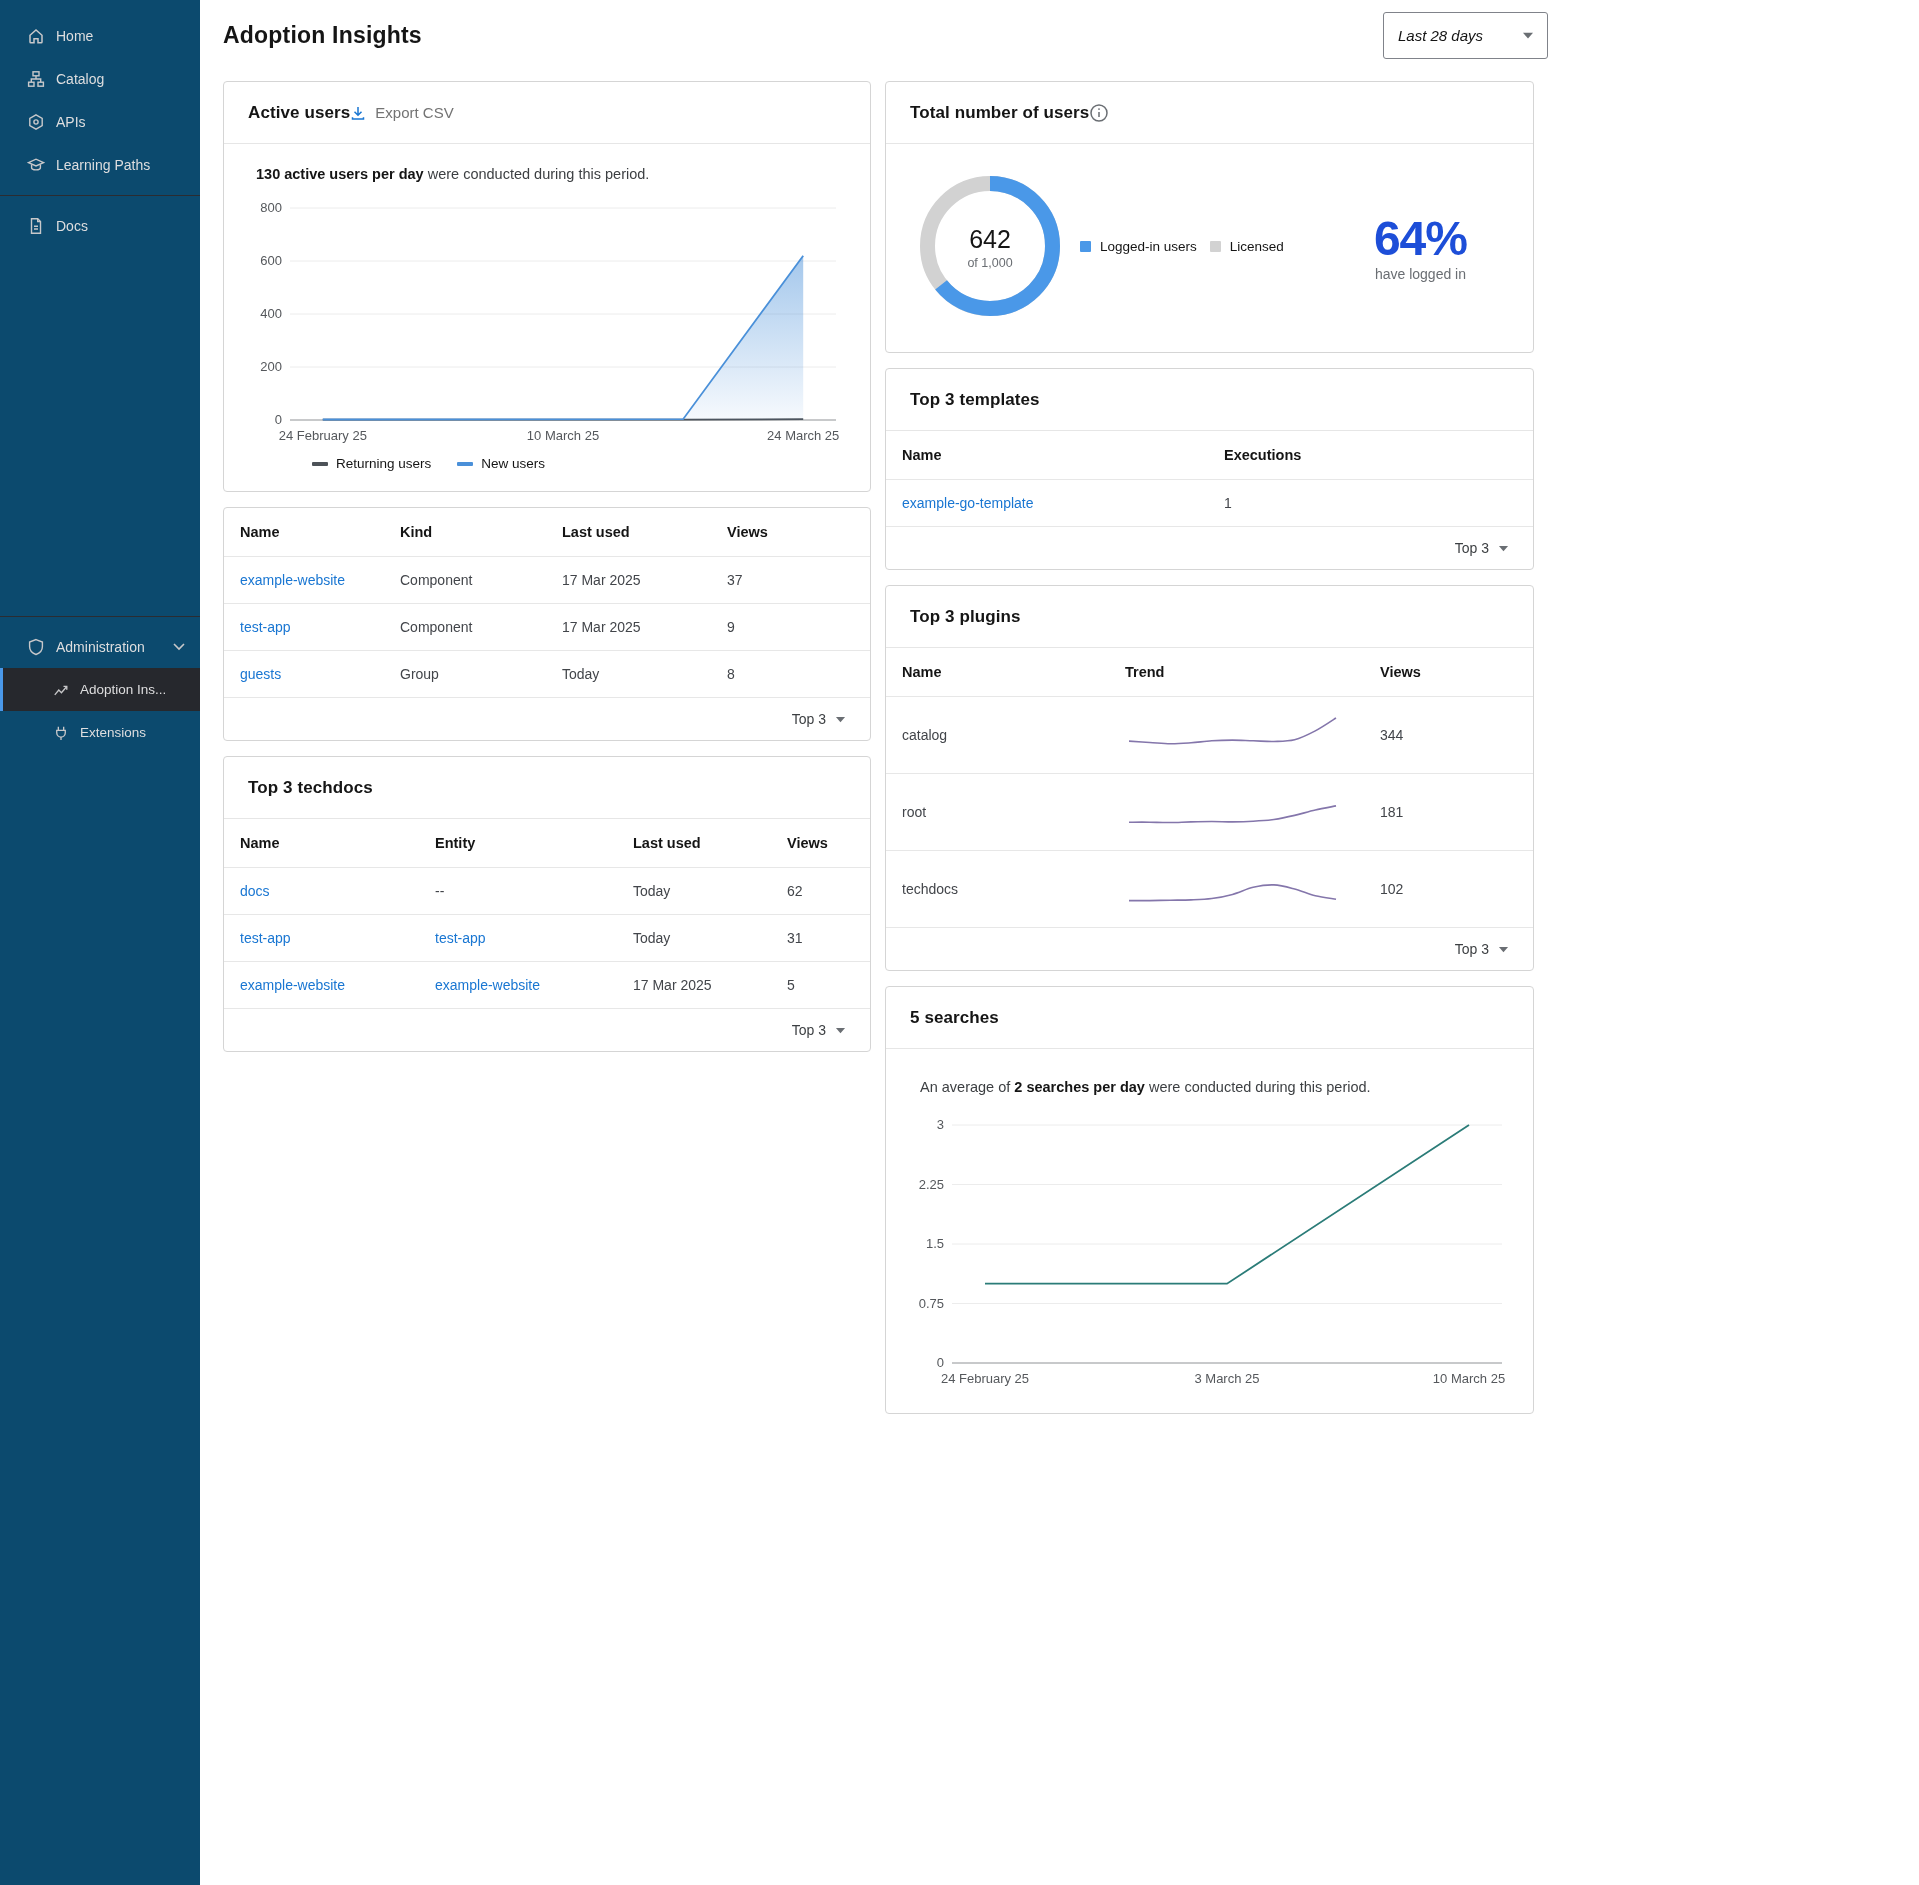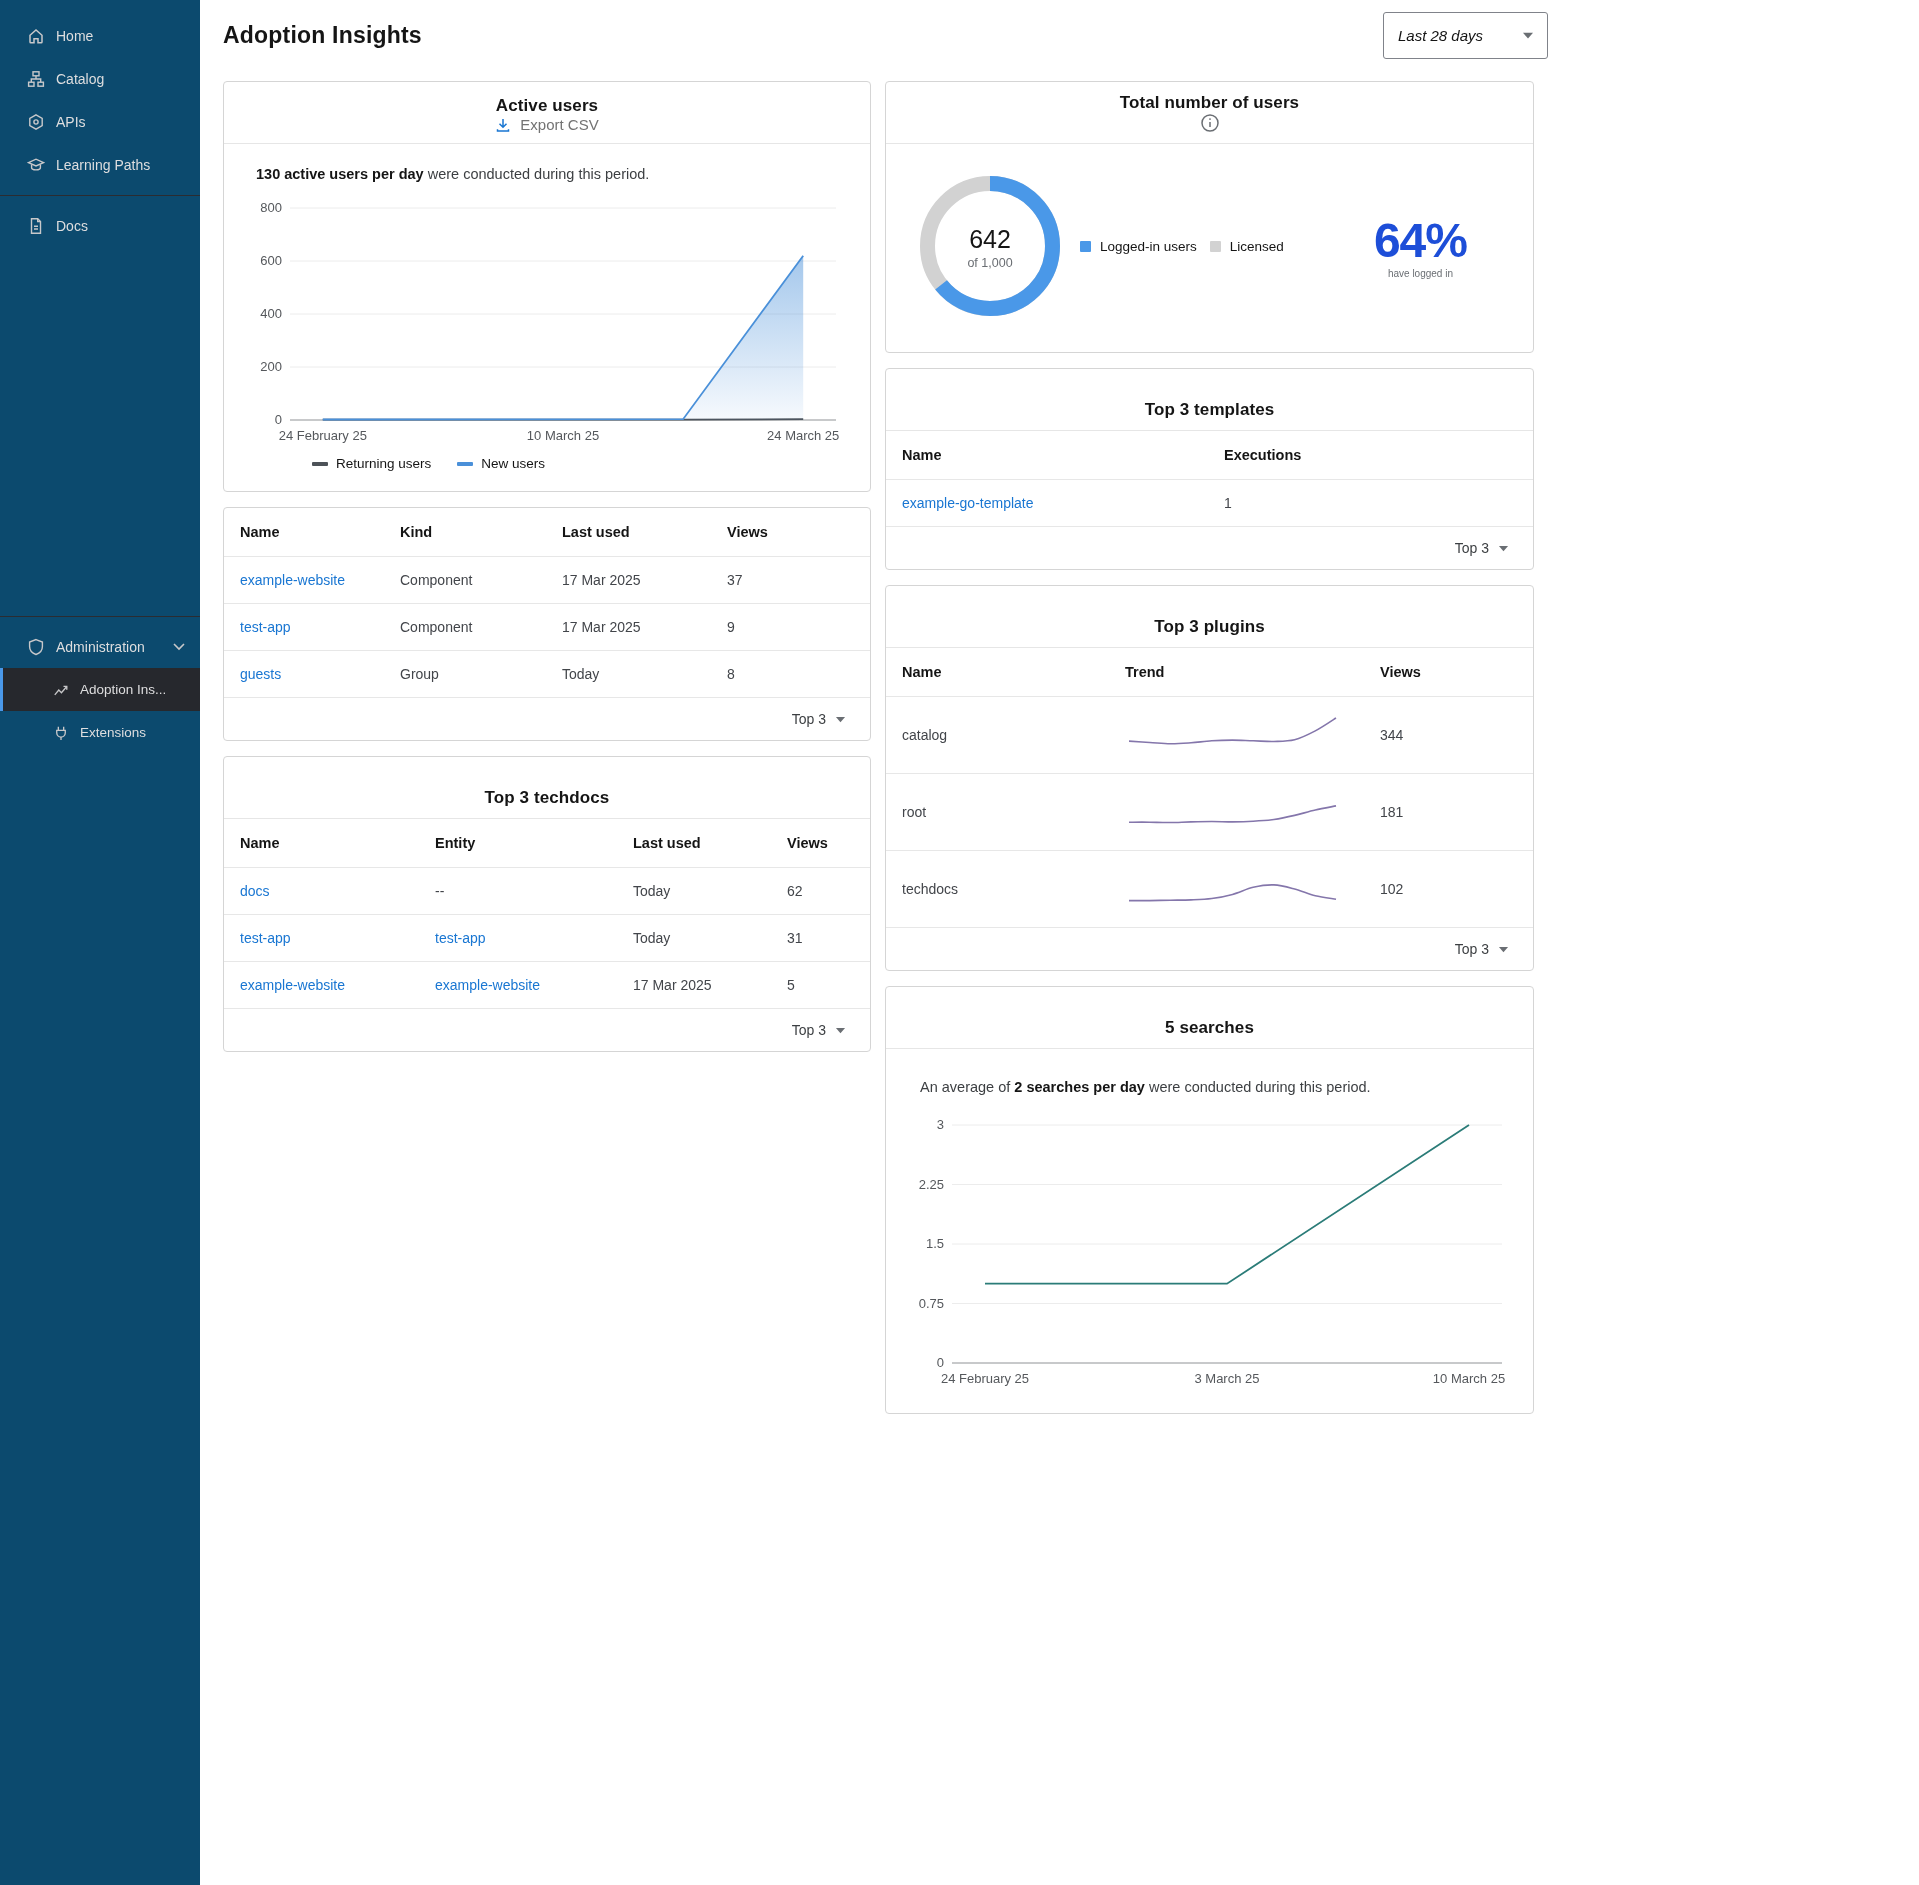--- a/index.html
+++ b/index.html
@@ -31,22 +31,22 @@
   .select { border:1px solid #80838a; border-radius:3px; background:#fff; display:flex; align-items:center;
             justify-content:space-between; gap:14px; cursor:pointer; color:#151515;font-style:italic; }
   .date-select { height:47px; min-width:165px; padding:0 13px 0 14px; font-size:15px; }
   .kind-select { height:45px; min-width:145px; padding:0 12px 0 14px; font-size:15px; color:#6a6e73; }
 
   .columns { display:flex; gap:14px; align-items:flex-start; }
   .col-left { width:648px; flex-shrink:0; }
   .col-right { width:649px; flex-shrink:0; }
 
   .card { background:#fff; border:1px solid #d5d5d5; border-radius:4px; margin-bottom:15px; }
-  .card-head { display:flex; align-items:center; justify-content:flex-end; padding:10px 24px;
-               min-height:62px; border-bottom:1px solid #e6e6e6;flex-direction:column; }
+  .card-head { display:flex; align-items:center; justify-content:flex-start; padding:10px 24px;
+               min-height:62px; border-bottom:1px solid #e6e6e6; }
   .card-head h2 { font-size:17px; font-weight:700; margin:0; letter-spacing:0.1px; }
   .card-head.tall { min-height:76px; }
 
   .export-link { display:flex; align-items:center; gap:9px; color:#737373; font-size:15px; text-decoration:none; cursor:pointer; }
   .info-btn { display:flex; color:#6a6e73; cursor:pointer; }
 
   
   .tbl { width:100%; border-collapse:collapse; font-size:14px; }
   .tbl th { text-align:left; font-weight:700; font-size:14.5px; color:#151515; padding:16px 16px; }
   .tbl td { padding:15px 16px; border-top:1px solid #e7e7e7; color:#42454a; vertical-align:middle; }
@@ -67,21 +67,21 @@
   .legend-item { display:flex; align-items:center; gap:8px; }
   .line-swatch { display:inline-block; width:16px; height:4px; border-radius:1px; background:#999; }
 
   
   .donut-row { display:flex; align-items:center; padding:26px 24px 30px 28px; }
   .donut-legend { margin-left:14px; display:flex; flex-direction:row; gap:13px; font-size:13.5px; color:#151515; }
   .legend-row { display:flex; align-items:center; gap:9px; }
   .legend-sq { display:inline-block; width:11px; height:11px; border-radius:1px; background:#ccc; flex-shrink:0; }
   .pct-block { margin-left:auto; margin-right:42px; text-align:center; }
   .pct { font-size:48px; font-weight:700; letter-spacing:-1px; color:#1d4ed8; }
-  .pct-caption { font-size:10px; color:#6a6e73; margin-top:0; }
+  .pct-caption { font-size:14px; color:#6a6e73; margin-top:0; }
 
   .spark { line-height:0; }
 
   
   .search-body { padding:22px 26px 24px; }
   .search-summary { font-size:14.5px; color:#3c3f42; margin:8px 0 18px 8px; }
   .search-summary strong { color:#151515; }
 </style>
 </head>
 <body>

